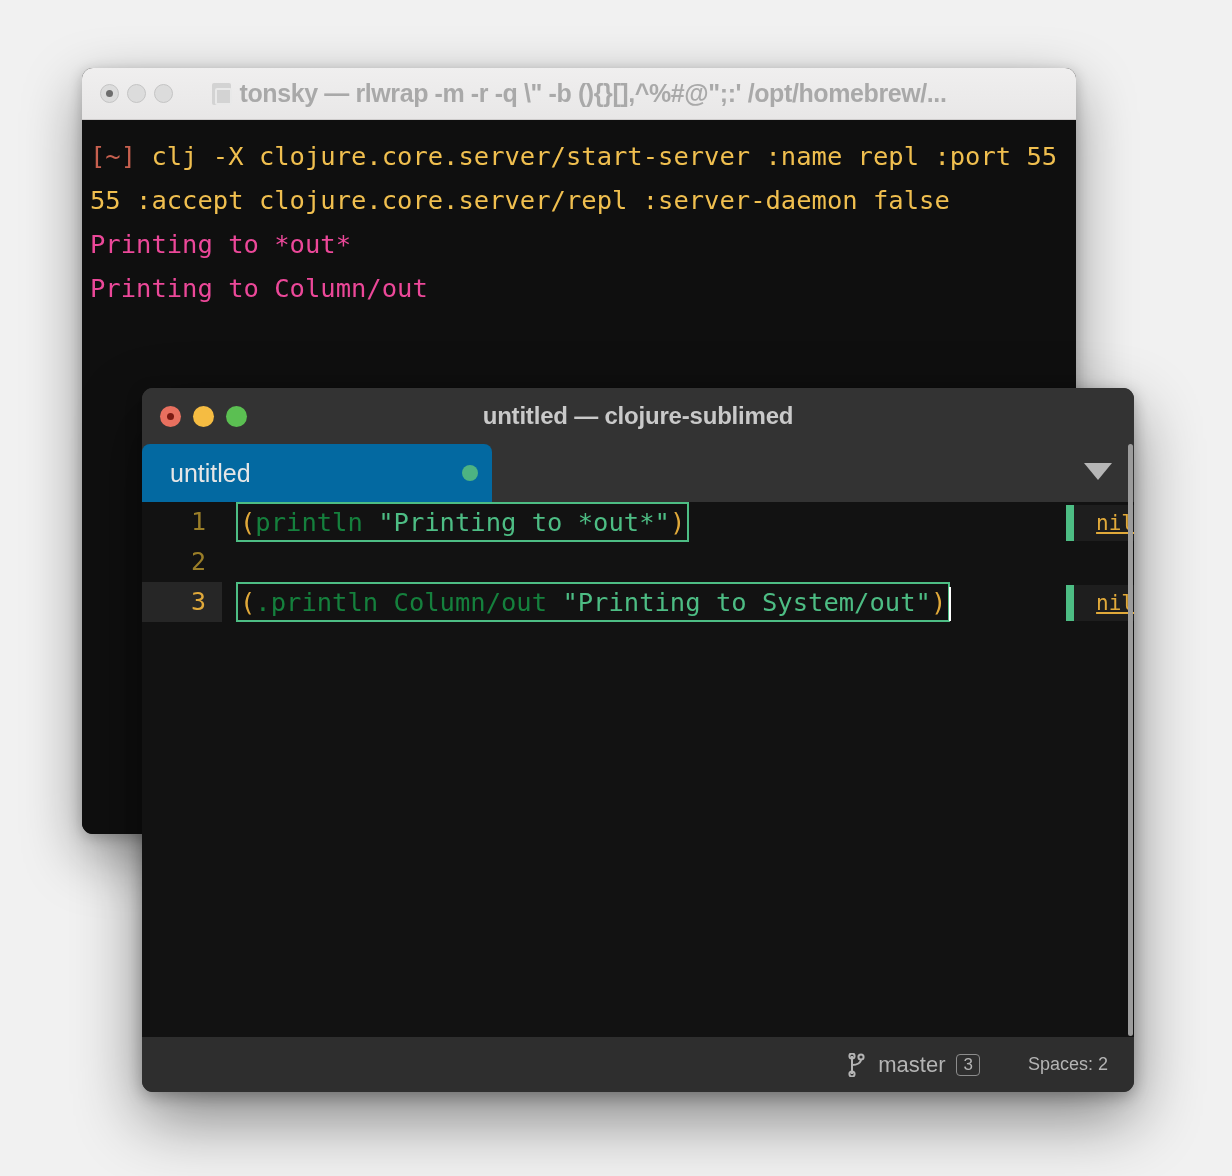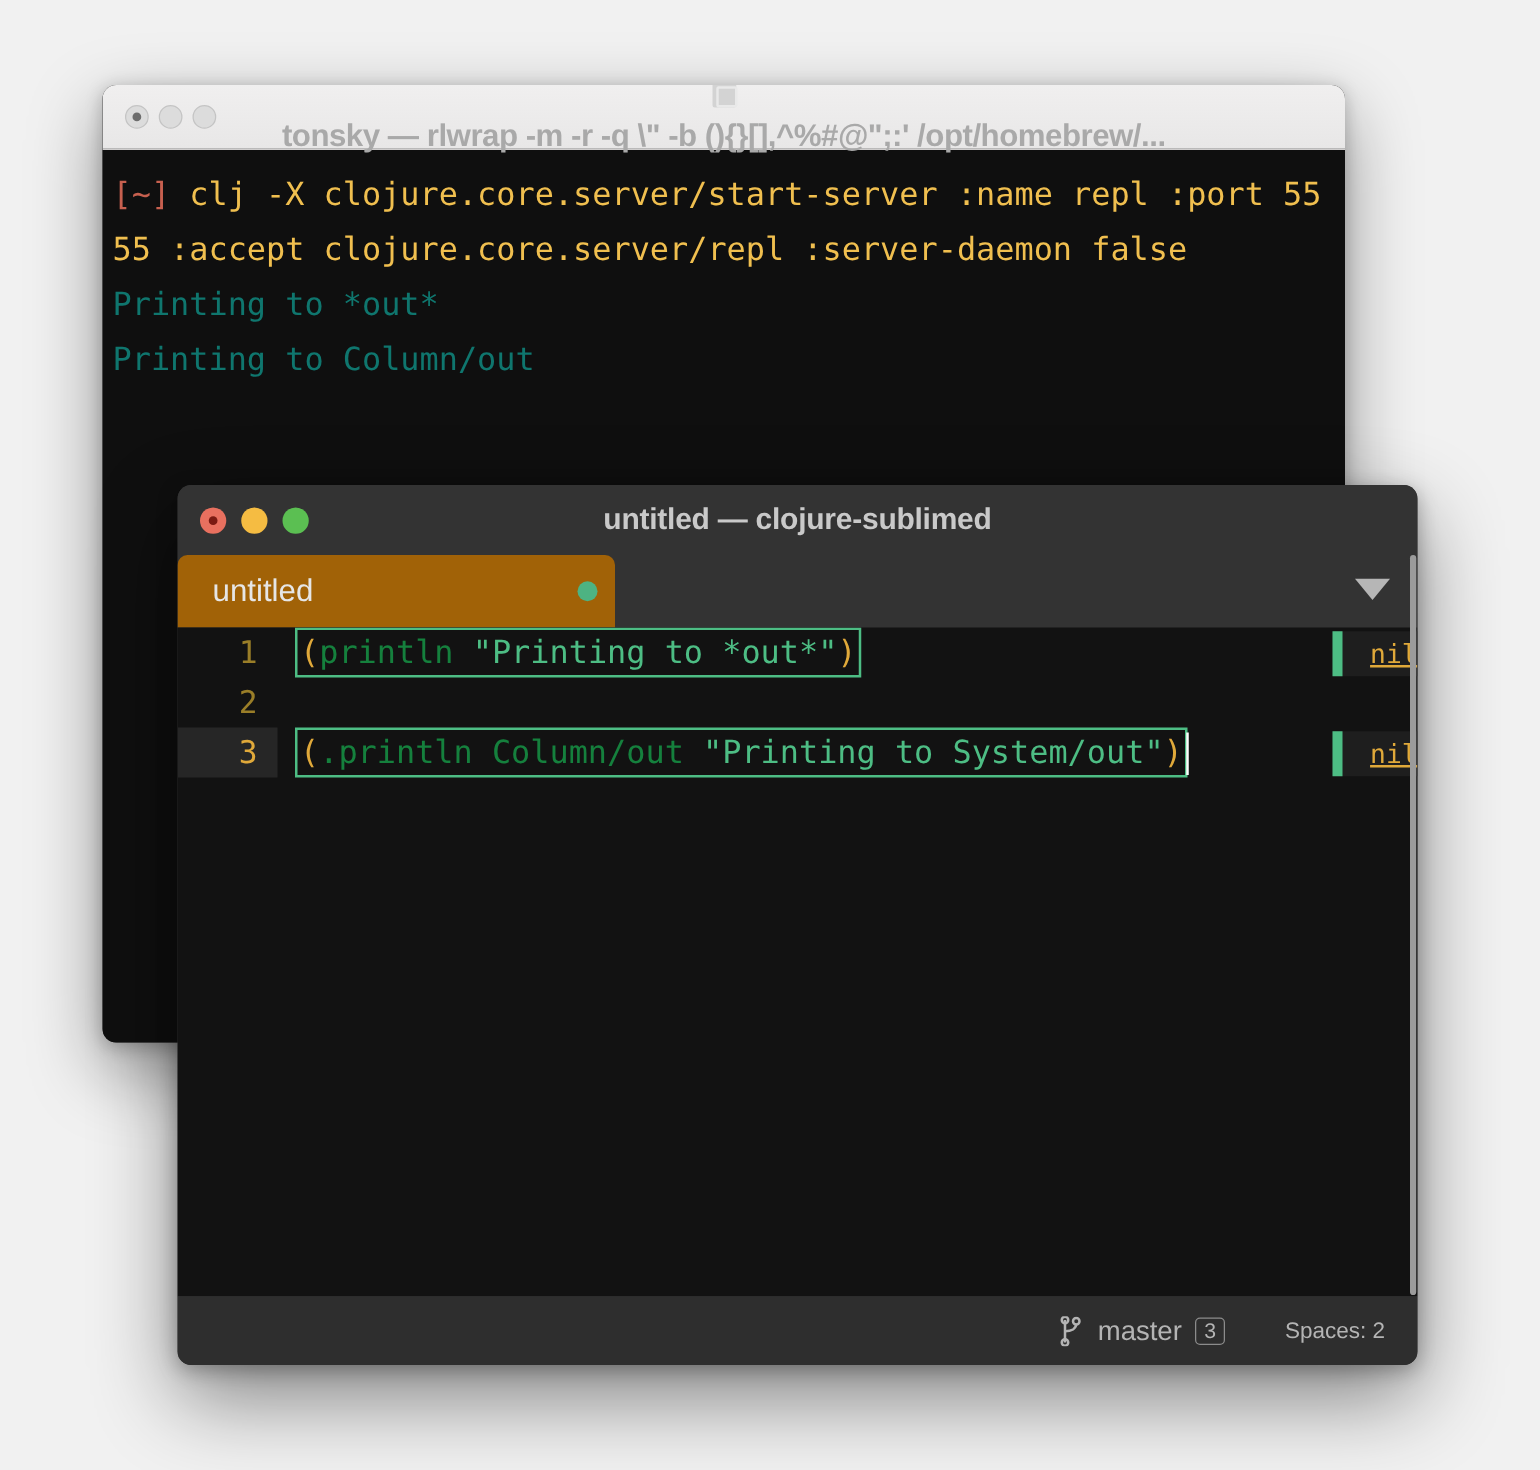--- a/index.html
+++ b/index.html
@@ -61,21 +61,20 @@
   }
 
   #terminal-title-group {
     position: absolute;
     left: 0; right: 0;
     display: flex;
     align-items: center;
     justify-content: center;
     gap: 9px;
     pointer-events: none;
-    flex-direction: column;
   }
   #terminal-folder-icon {
     width: 19px; height: 22px;
     background: #d3d3d3;
     border-radius: 2px;
     position: relative;
     flex: none;
   }
   #terminal-folder-icon:before {
     content: "";
@@ -100,21 +99,21 @@
     font-family: "DejaVu Sans Mono", monospace;
     font-size: 25.5px;
     line-height: 44px;
     color: #e8b243;
     letter-spacing: 0px;
     white-space: pre-wrap;
     word-break: break-all;
   }
   .term-prompt { color: #c7604f; }
   .term-cmd { color: #f0bf4f; }
-  .term-out { color: #0f766e; }
+  .term-out { color: #ec4899; }
 
   
   #sublime-window {
     position: absolute;
     left: 142px;
     top: 388px;
     width: 992px;
     height: 704px;
     border-radius: 11px;
     overflow: hidden;
@@ -158,21 +157,21 @@
   #sublime-tabbar {
     height: 58px;
     background: #333333;
     display: flex;
     align-items: flex-end;
     position: relative;
   }
   #tab-untitled {
     height: 58px;
     width: 350px;
-    background: #a16207;
+    background: #0369a1;
     border-radius: 8px 8px 0 0;
     display: flex;
     align-items: center;
     padding: 0 14px 0 28px;
     justify-content: space-between;
   }
   #tab-untitled-label {
     font-size: 25px;
     color: #e6e6e6;
   }

